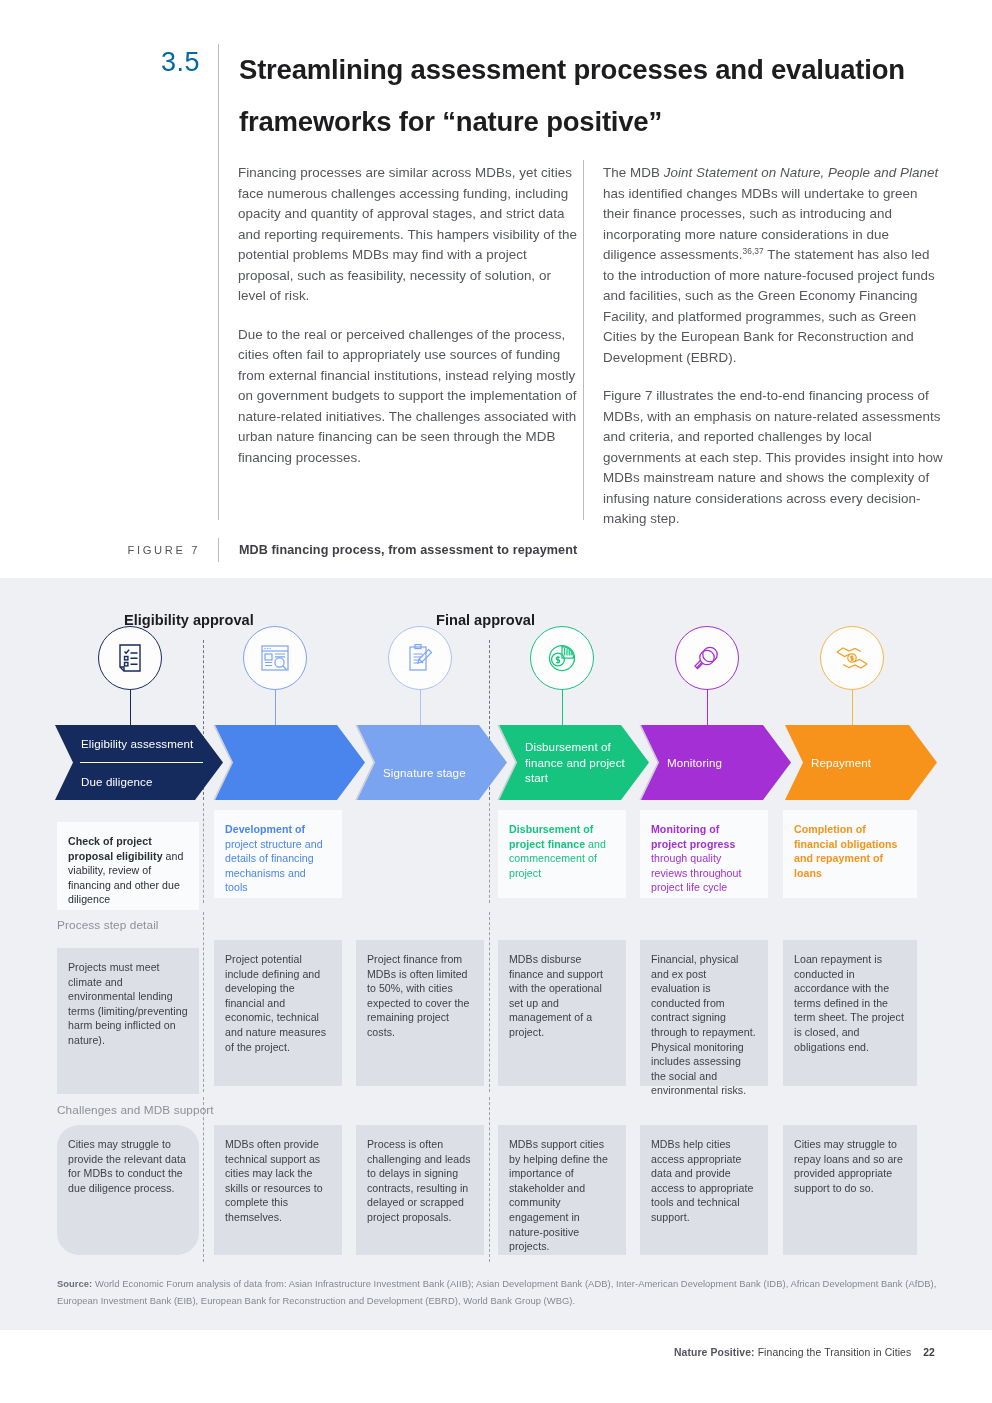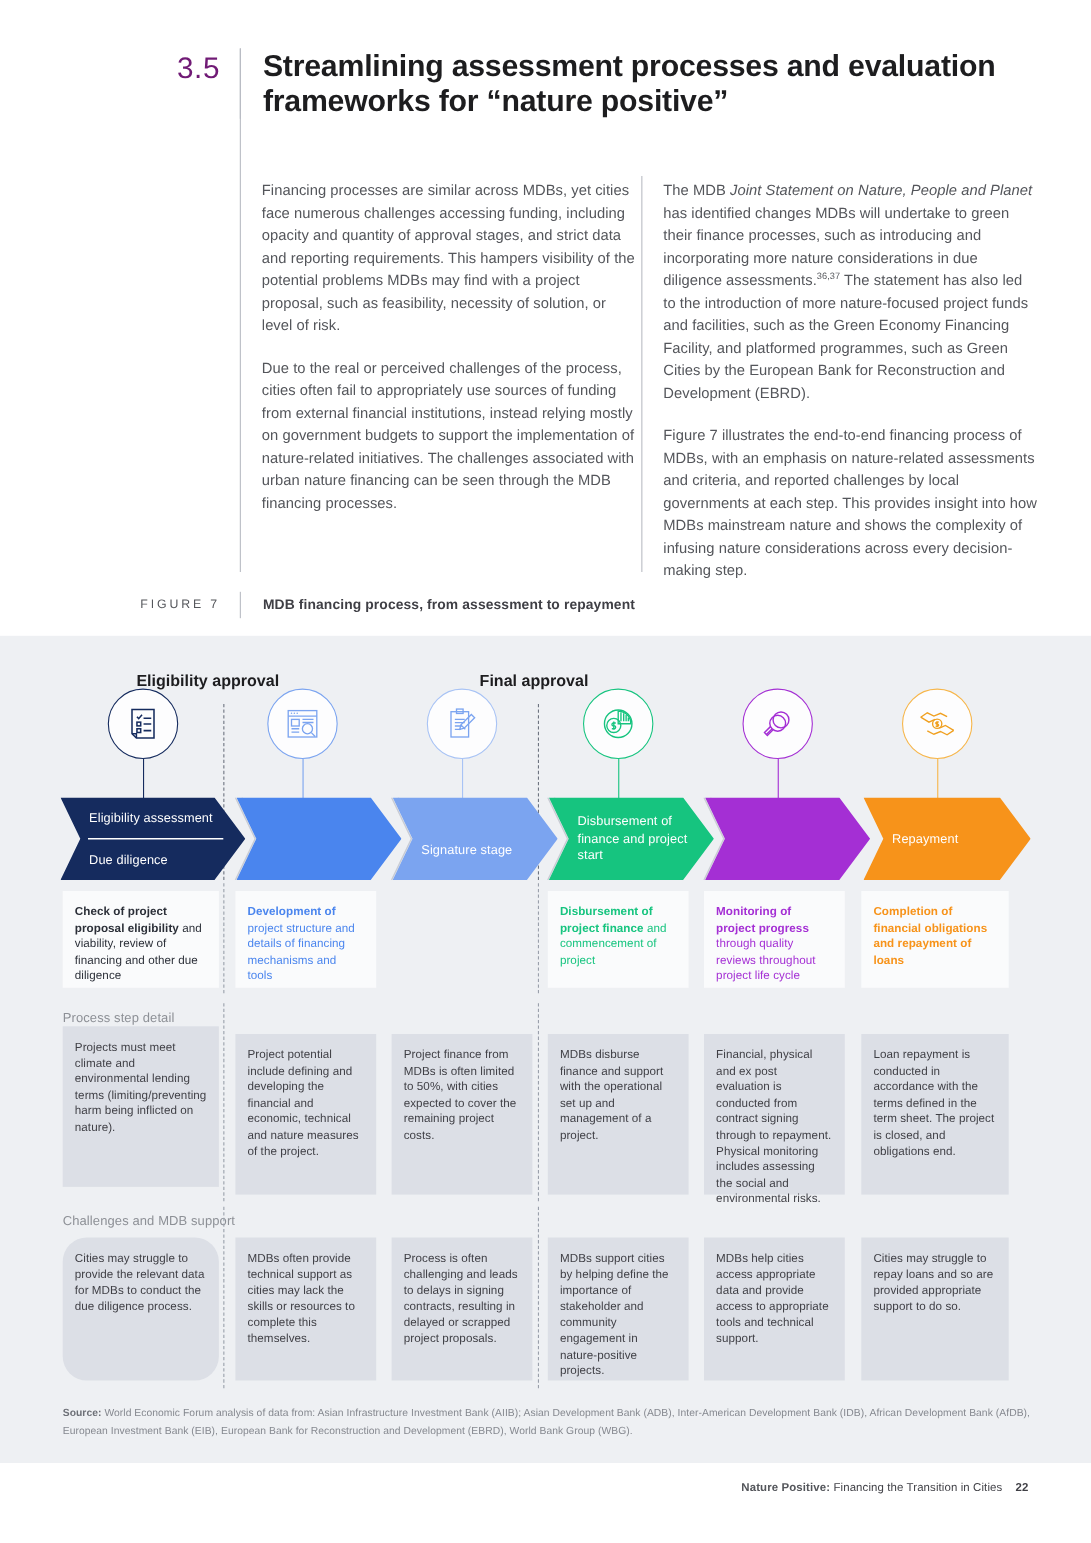--- a/index.html
+++ b/index.html
@@ -8,27 +8,27 @@
     background: #ffffff;
     font-family: "Liberation Sans", sans-serif;
     overflow: hidden;
   }
   .page { position: relative; width: 992px; height: 1403px; background: #ffffff; }
 
   
   .heading-wrap { position: absolute; left: 0; top: 44px; width: 992px; display: flex; }
   .sec-num {
     width: 218px; text-align: right; padding-right: 18px;
-    font-size: 27px; color: #701a75; letter-spacing: .5px; line-height: 36px;
+    font-size: 27px; color: #0369a1; letter-spacing: .5px; line-height: 36px;
     font-weight: 400;
   }
   .sec-rule { width: 1px; background: #b9bcc4; align-self: stretch; }
   .sec-title {
     padding-left: 20px; width: 720px;
-    font-size: 27.5px; line-height: 32px; font-weight: 700; color: #1d1d1f;
+    font-size: 27.5px; line-height: 52px; font-weight: 700; color: #1d1d1f;
     letter-spacing: -0.2px;
   }
 
   
   .col-rule {
     position: absolute; left: 218px; top: 44px; width: 1px; height: 476px;
     background: #b9bcc4;
   }
   .mid-rule {
     position: absolute; left: 583px; top: 160px; width: 1px; height: 360px;
@@ -304,53 +304,56 @@
       </div>
       <svg width="24" height="75" style="position:absolute; left:638px; top:0;">
         <polyline points="2,0 20,37.5 2,75" fill="none" stroke="#c9ccd4" stroke-width="1.3"></polyline>
         <polyline points="8,0 26,37.5 8,75" fill="none" stroke="#c9ccd4" stroke-width="1.3"></polyline>
       </svg>
 
       <div class="chev" style="left:641px; width:150px;">
         <svg width="150" height="75" viewBox="0 0 150 75" style="position:absolute; left:0; top:0;">
           <polygon points="0,0 122,0 150,37.5 122,75 0,75 18,37.5" fill="#a42fd4"></polygon>
         </svg>
+        <div style="position:absolute; left:26px; top:0; width:112px; height:75px; display:flex; align-items:center;">
+          <span class="chev-label">Monitoring</span>
+        </div>
       </div>
 
       <div class="chev" style="left:785px; width:152px;">
         <svg width="152" height="75" viewBox="0 0 152 75" style="position:absolute; left:0; top:0;">
           <polygon points="0,0 124,0 152,37.5 124,75 0,75 18,37.5" fill="#f7931a"></polygon>
         </svg>
         <div style="position:absolute; left:26px; top:0; width:112px; height:75px; display:flex; align-items:center;">
           <span class="chev-label">Repayment</span>
         </div>
       </div>
     </div>
 
-    <div class="card" style="left:57px; top:232px; width:142px; height:88px; color:#2b2f38;">
+    <div class="card" style="left:57px; top:244px; width:142px; height:88px; color:#2b2f38;">
       <span class="hl">Check of project proposal eligibility</span><span> and viability, review of financing and other due diligence</span>
     </div>
     <div class="card" style="left:214px; top:232px; width:128px; height:88px; color:#4a85ee;">
       <span class="hl">Development of</span><span> project structure and details of financing mechanisms and tools</span>
     </div>
     <div class="card" style="left:498px; top:232px; width:128px; height:88px; color:#16c47f;">
       <span class="hl">Disbursement of project finance</span><span> and commencement of project</span>
     </div>
     <div class="card" style="left:640px; top:232px; width:128px; height:88px; color:#a42fd4;">
       <span class="hl">Monitoring of project progress</span><span> through quality reviews throughout project life cycle</span>
     </div>
     <div class="card" style="left:783px; top:232px; width:134px; height:88px; color:#f7931a;">
       <span class="hl">Completion of financial obligations and repayment of loans</span><span></span>
     </div>
 
     <div class="card-dash" style="left:203px; top:225px; height:100px;"></div>
     <div class="card-dash" style="left:489px; top:225px; height:100px;"></div>
 
     <div class="row-label" style="left:57px; top:340px;">Process step detail</div>
-    <div class="card grey" style="left:57px; top:355px; width:142px; height:146px;">Projects must meet climate and environmental lending terms (limiting/preventing harm being inflicted on nature).</div>
+    <div class="card grey" style="left:57px; top:370px; width:142px; height:146px;">Projects must meet climate and environmental lending terms (limiting/preventing harm being inflicted on nature).</div>
     <div class="card grey" style="left:214px; top:362px; width:128px; height:146px;">Project potential include defining and developing the financial and economic, technical and nature measures of the project.</div>
     <div class="card grey" style="left:356px; top:362px; width:128px; height:146px;">Project finance from MDBs is often limited to 50%, with cities expected to cover the remaining project costs.</div>
     <div class="card grey" style="left:498px; top:362px; width:128px; height:146px;">MDBs disburse finance and support with the operational set up and management of a project.</div>
     <div class="card grey" style="left:640px; top:362px; width:128px; height:146px;">Financial, physical and ex post evaluation is conducted from contract signing through to repayment. Physical monitoring includes assessing the social and environmental risks.</div>
     <div class="card grey" style="left:783px; top:362px; width:134px; height:146px;">Loan repayment is conducted in accordance with the terms defined in the term sheet. The project is closed, and obligations end.</div>
 
     <div class="card-dash" style="left:203px; top:334px; height:180px;"></div>
     <div class="card-dash" style="left:489px; top:334px; height:180px;"></div>
 
     <div class="row-label" style="left:57px; top:525px;">Challenges and MDB support</div>

